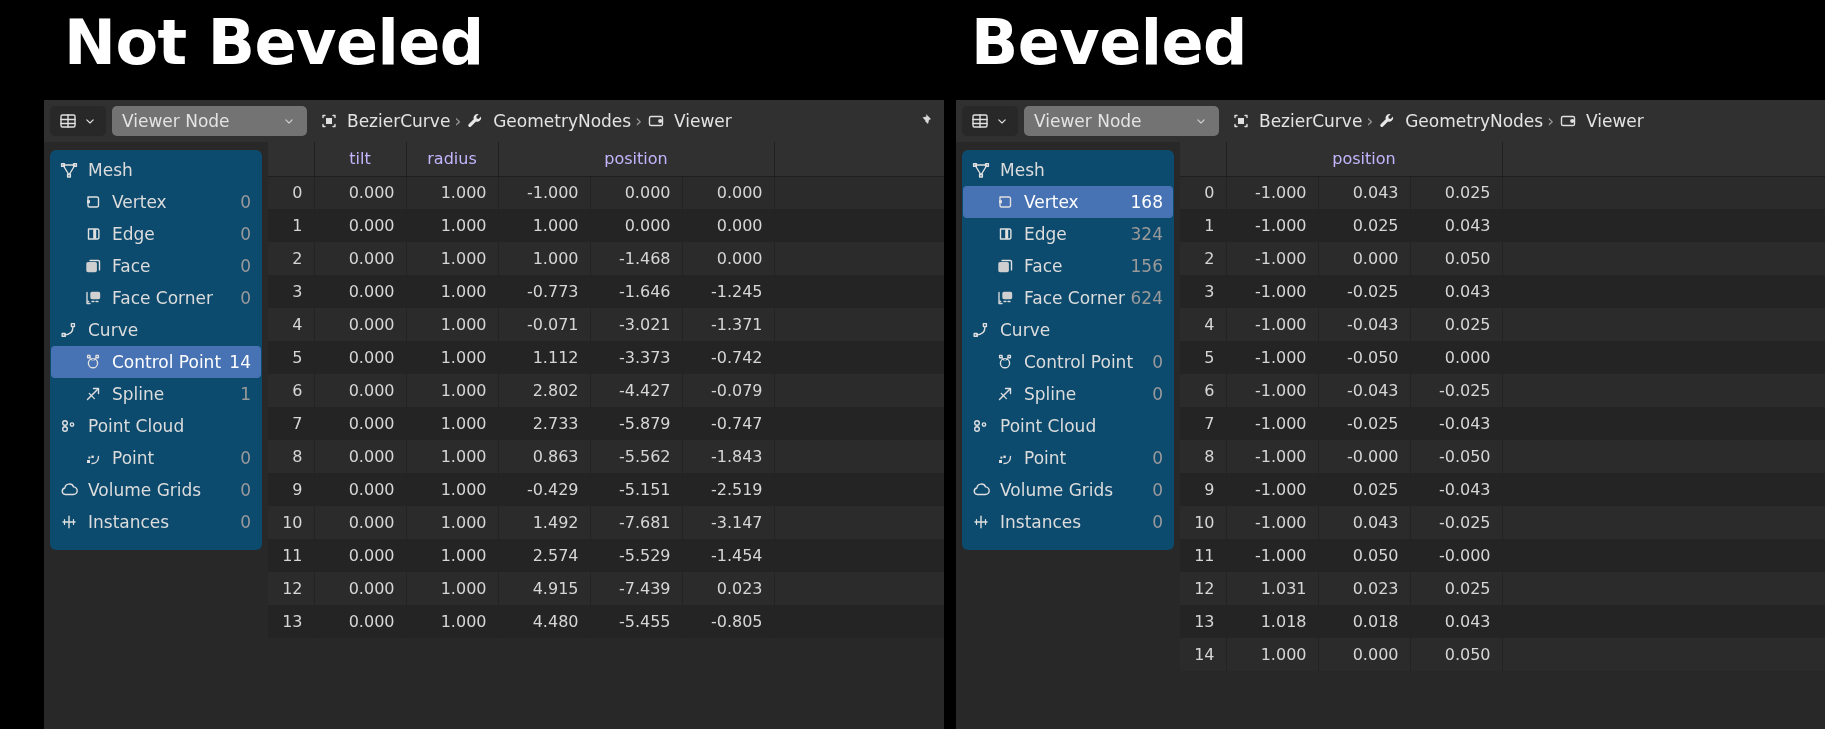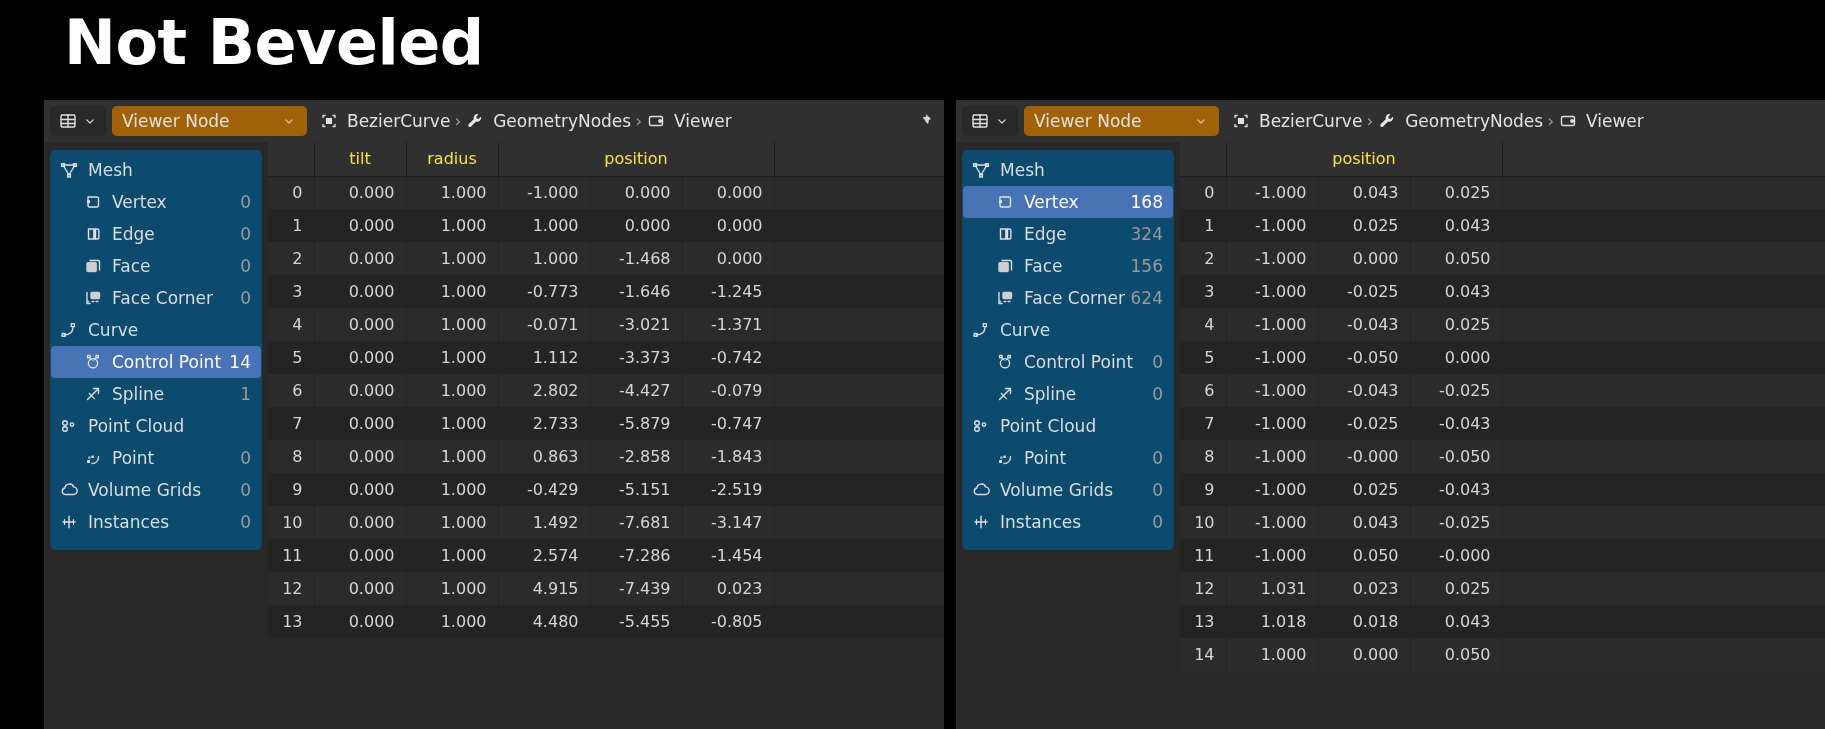--- a/index.html
+++ b/index.html
@@ -40,21 +40,21 @@
   }
   .editor-type-btn {
     display: flex; align-items: center; gap: 4px;
     height: 30px; padding: 0 8px;
     background: #282828; border-radius: 5px;
     cursor: pointer;
   }
   .mode-select {
     display: flex; align-items: center; justify-content: space-between;
     height: 30px; width: 195px; padding: 0 10px;
-    background: #a16207; border-radius: 5px;
+    background: #737373; border-radius: 5px;
     color: #e3e3e3; font-size: 17px;
     cursor: pointer;
   }
   .mode-select .chev { opacity: .85; }
   .crumbs { display: flex; align-items: center; gap: 4px; margin-left: 6px; min-width: 0; }
   .crumb { display: flex; align-items: center; gap: 8px; color: #e3e3e3; font-size: 17px; white-space: nowrap; }
   .crumb-sep { color: #b9b9b9; font-size: 17px; opacity: .75; }
   .pin { margin-left: auto; padding-right: 4px; }
 
   svg { display: block; }
@@ -90,21 +90,21 @@
   .trow.child { padding-left: 32px; }
   .trow.sel { background: #4772b3; }
   .trow.sel .tlabel, .trow.sel .tcount { color: #ffffff; }
 
   
   .sheet { flex: 1 1 auto; position: relative; background: #282828; overflow: hidden; }
   table.ss { border-collapse: collapse; width: 100%; table-layout: fixed; }
   table.ss th {
     height: 34px;
     background: #303030;
-    color: #fde047;
+    color: #c4b5fd;
     font-size: 16px; font-weight: 400;
     border-right: 1px solid #1f1f1f;
     border-bottom: 1px solid #1f1f1f;
     text-align: center;
   }
   table.ss td {
     height: 33px;
     color: #d6d6d6;
     font-size: 16px;
     text-align: right;
@@ -120,20 +120,21 @@
   .colw-tail { width: auto; }
   .tail-cell { border-right: none !important; }
 </style>
 </head>
 <body>
 
 <div class="root">
 
   <div class="titles">
     <div class="title left">Not Beveled</div>
+    <div class="title right">Beveled</div>
   </div>
 
   <div class="editor left" id="panel-0">
       <div class="hdr">
         <div class="editor-type-btn">
              <span>
             <svg class="ic" width="20" height="20" viewBox="0 0 20 20" fill="none" stroke="#e0e0e0" stroke-width="1.4" stroke-linecap="round" stroke-linejoin="round">
               <rect x="3" y="4" width="14" height="12" rx="1.5"></rect>
               <path d="M3 8.5h14M10 4v12M3 12.5h14"></path>
             </svg>
@@ -412,21 +413,21 @@
                 <td>2.733</td>
                 <td>-5.879</td>
                 <td>-0.747</td>
                 <td class="tail-cell"></td>
               </tr>
               <tr class="r-odd">
                 <td class="idx">8</td>
                 <td>0.000</td>
                 <td>1.000</td>
                 <td>0.863</td>
-                <td>-2.858</td>
+                <td>-5.562</td>
                 <td>-1.843</td>
                 <td class="tail-cell"></td>
               </tr>
               <tr class="r-even">
                 <td class="idx">9</td>
                 <td>0.000</td>
                 <td>1.000</td>
                 <td>-0.429</td>
                 <td>-5.151</td>
                 <td>-2.519</td>
@@ -439,21 +440,21 @@
                 <td>1.492</td>
                 <td>-7.681</td>
                 <td>-3.147</td>
                 <td class="tail-cell"></td>
               </tr>
               <tr class="r-even">
                 <td class="idx">11</td>
                 <td>0.000</td>
                 <td>1.000</td>
                 <td>2.574</td>
-                <td>-7.286</td>
+                <td>-5.529</td>
                 <td>-1.454</td>
                 <td class="tail-cell"></td>
               </tr>
               <tr class="r-odd">
                 <td class="idx">12</td>
                 <td>0.000</td>
                 <td>1.000</td>
                 <td>4.915</td>
                 <td>-7.439</td>
                 <td>0.023</td>

